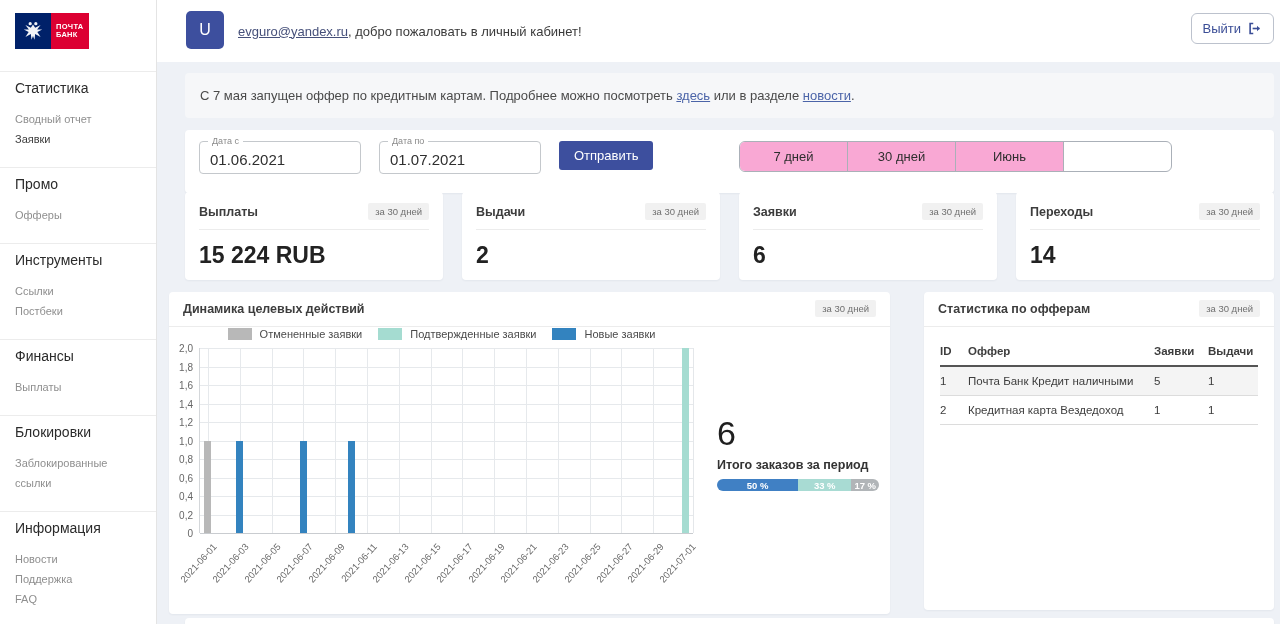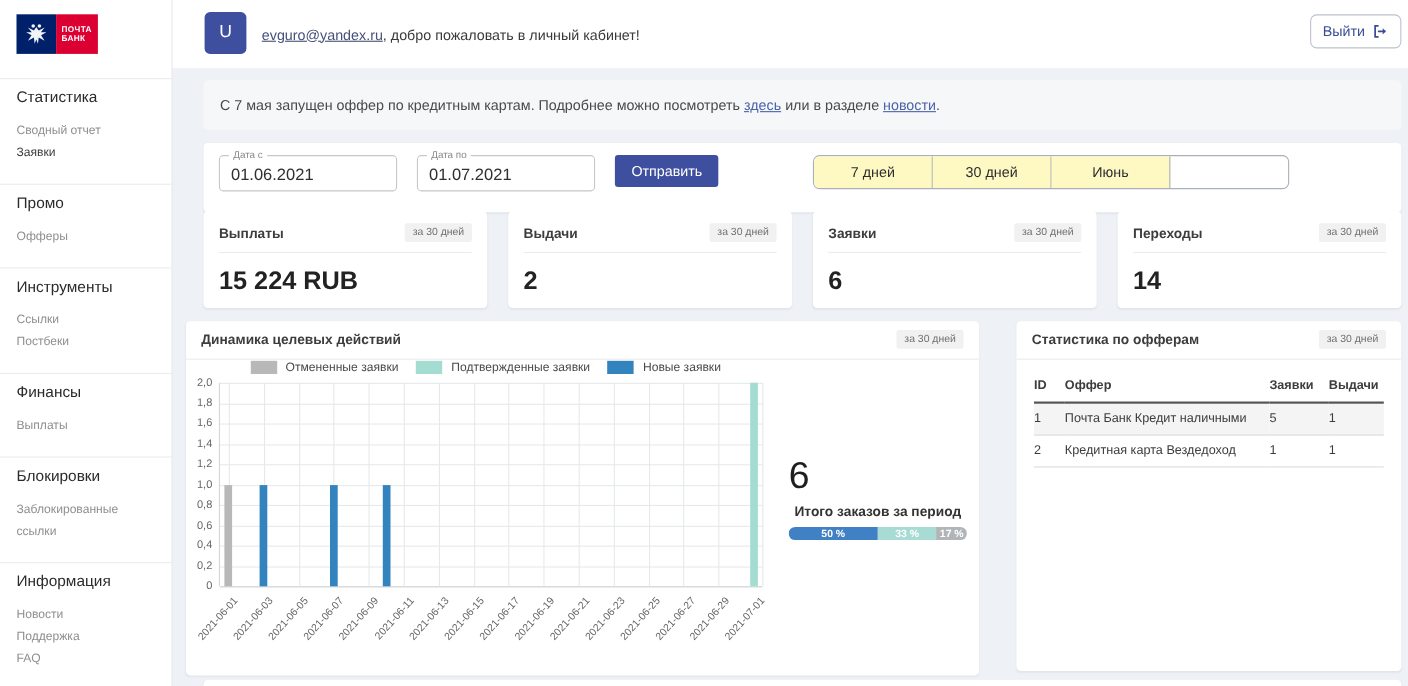--- a/index.html
+++ b/index.html
@@ -34,21 +34,21 @@
 
   
   .filter-card { left:28px; top:130px; width:1089px; height:63px; }
   .field { position:absolute; top:11px; height:33px; border:1px solid #c4c8cc; border-radius:4px; background:#fff; }
   .field-from { left:14px; width:162px; }
   .field-to { left:194px; width:162px; }
   .field label { position:absolute; top:-6px; left:8px; background:#fff; padding:0 4px; font-size:9px; color:#8a8a8a; }
   .field input { border:none; outline:none; width:100%; height:100%; padding:4px 0 0 10px; font-size:15px; color:#2f2f2f; font-family:inherit; background:transparent; }
   .submit-btn { position:absolute; left:374px; top:11px; height:29px; padding:0 15px; background:#3d4f9e; color:#fff; border:none; border-radius:3px; font-size:13px; cursor:pointer; font-family:inherit; }
   .quick-group { position:absolute; left:554px; top:11px; width:433px; height:31px; display:flex; border:1px solid #aab0b8; border-radius:6px; overflow:hidden; background:#fff; }
-  .quick-btn { flex:1; border:none; border-right:1px solid #aab0b8; background:#fef9c3; font-size:13px; color:#2e2e2e; cursor:pointer; font-family:inherit;text-align:center; }
+  .quick-btn { flex:1; border:none; border-right:1px solid #aab0b8; background:#f9a8d4; font-size:13px; color:#2e2e2e; cursor:pointer; font-family:inherit;text-align:center; }
   .quick-btn:last-child { border-right:none;margin-top:48px; }
 
   
   .stats-row { position:absolute; left:28px; top:192px; width:1089px; height:88px; display:flex; gap:19px; }
   .stat-card { flex:1; background:#fff; border-radius:4px; box-shadow:0 1px 2px rgba(20,30,60,.05); padding:11px 14px 0 14px; position:relative; }
   .card-head { display:flex; align-items:center; justify-content:space-between; padding-bottom:9px; border-bottom:1px solid #ececec; }
   .card-title { font-size:12.5px; font-weight:bold; color:#3d3d3d; }
   .badge { font-size:9.5px; color:#6f6f6f; background:#f1f1f1; padding:3px 7px; border-radius:2px; white-space:nowrap; }
   .stat-value { font-size:23px; font-weight:bold; color:#222; margin-top:12px; }
 
@@ -63,21 +63,21 @@
   .plot { position:absolute; left:30px; top:56px; width:495px; height:185px; border-left:1px solid #d4d7da; border-right:1px solid #e4e7ea; }
   .hgrid { position:absolute; left:0; width:100%; height:1px; background:#e6e9ec; }
   .hgrid.base { background:#c9ccd0; }
   .vgrid { position:absolute; top:0; height:100%; width:1px; background:#e6e9ec; }
   .bar { position:absolute; bottom:0; width:7px; }
   .x-axis { position:absolute; left:30px; top:243px; width:495px; height:62px; }
   .x-tick { position:absolute; top:6px; width:0; }
   .x-tick span { position:absolute; right:-4px; top:0; display:block; white-space:nowrap; transform:rotate(-48deg); transform-origin:top right; font-size:9.5px; color:#666; }
   .summary { position:absolute; left:548px; top:122px; width:162px; }
   .summary-total { font-size:34px; color:#1f1f1f; line-height:38px; }
-  .summary-label { font-size:12.5px; font-weight:bold; color:#333; margin:6px 0 7px 0;text-align:center; }
+  .summary-label { font-size:12.5px; font-weight:bold; color:#333; margin:6px 0 7px 0; }
   .pct-bar { display:flex; width:162px; height:12px; border-radius:6px; overflow:hidden; }
   .pct-seg { height:100%; display:flex; align-items:center; justify-content:center; font-size:9.5px; font-weight:bold; color:#fff; }
 
   
   .offers-card { left:767px; top:292px; width:350px; height:318px; }
   .offers-table { width:calc(100% - 32px); margin:12px 16px 0 16px; border-collapse:collapse; table-layout:fixed; font-size:11.5px; color:#3d3d3d; }
   .offers-table th { text-align:left; font-weight:bold; padding:6px 4px 8px 0; border-bottom:2px solid #555; }
   .offers-table td { padding:8px 4px 8px 0; border-bottom:1px solid #dcdcdc; }
   .offers-table tbody tr:nth-child(odd) { background:#f4f4f4; }
   .col-id { width:28px; } .col-offer { width:186px; } .col-apps { width:54px; } .col-out { width:50px; }

